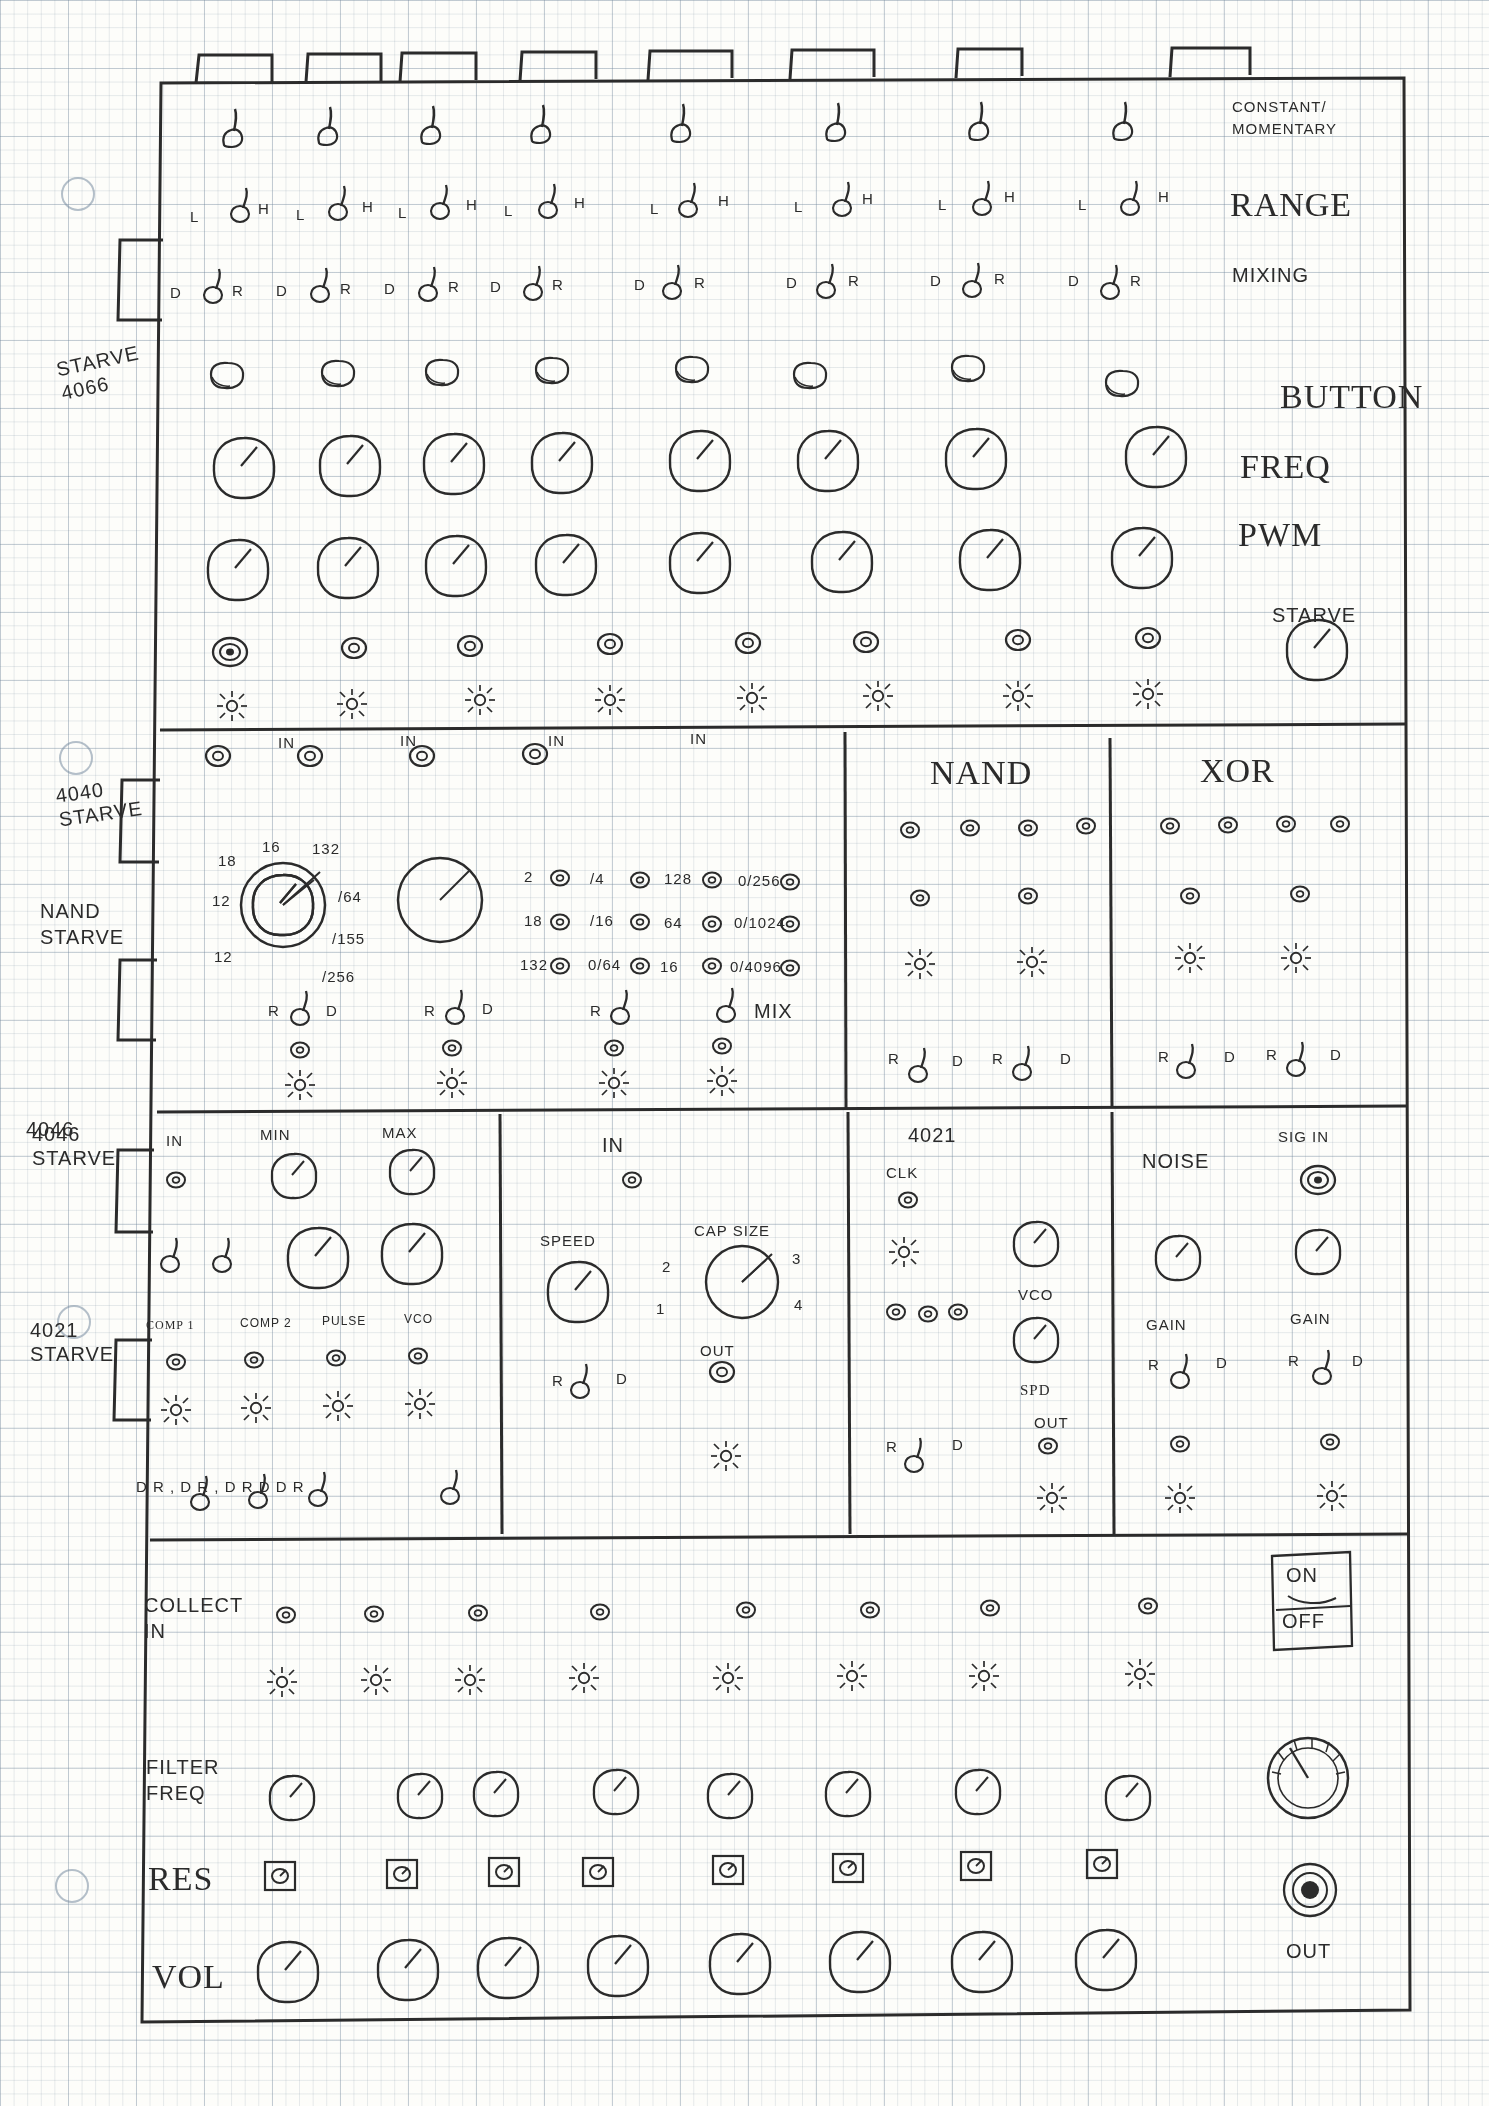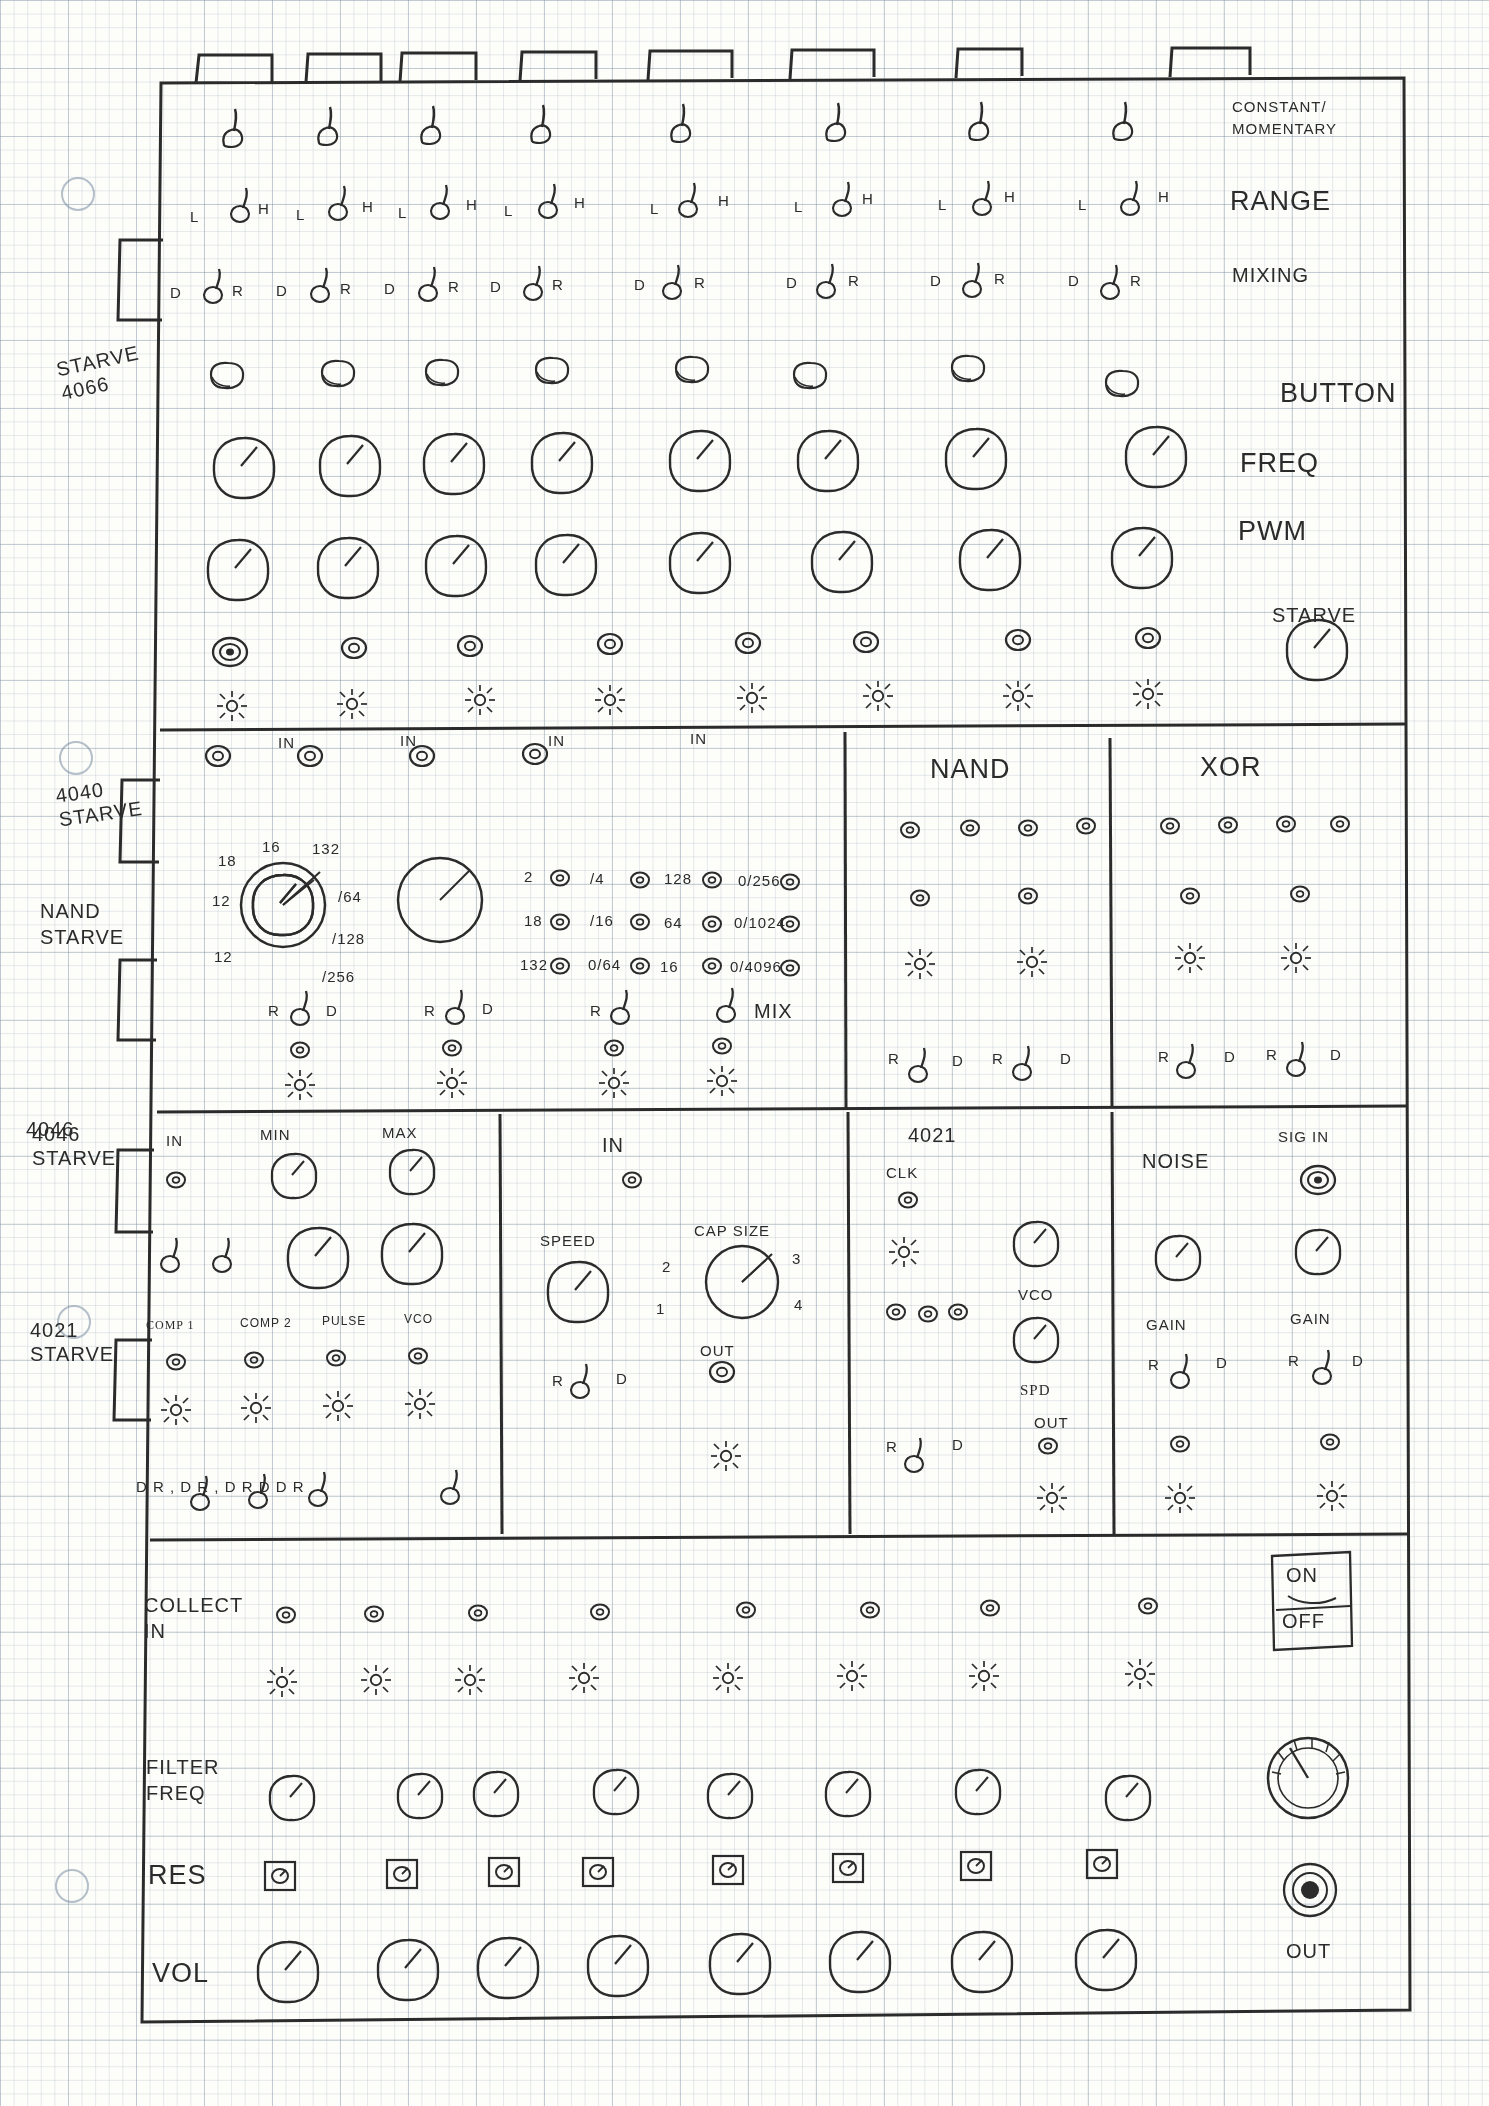--- a/index.html
+++ b/index.html
@@ -18,21 +18,21 @@
       linear-gradient(to bottom, rgba(120,140,160,.18) 1px, transparent 1px),
       linear-gradient(to right, rgba(120,140,160,.34) 1px, transparent 1px),
       linear-gradient(to bottom, rgba(120,140,160,.34) 1px, transparent 1px);
     background-size:13.6px 13.6px,13.6px 13.6px,68px 68px,68px 68px;
     background-position:0 0,0 0,0 0,0 0;
   }
   #sheet{position:absolute;left:0;top:0;width:1489px;height:2106px;}
   svg{position:absolute;left:0;top:0;}
   .lbl{position:absolute;color:#2b2b2b;font-family:"Liberation Sans",sans-serif;
        letter-spacing:1px;white-space:nowrap;}
-  .big{font-size:27px;}
+  .big{font-size:34px;font-family:Liberation Serif, serif;}
   .med{font-size:20px;}
   .sm{font-size:15px;}
   .xs{font-size:12px;}
   .rot{transform-origin:left top;}
 </style>
 </head>
 <body>
 
 <div id="grid"></div>
 
@@ -497,21 +497,21 @@
 <div class="lbl sm" style="left:400px;top:732px;">IN</div>
 <div class="lbl sm" style="left:548px;top:732px;">IN</div>
 <div class="lbl sm" style="left:690px;top:730px;">IN</div>
 
 <div class="lbl sm" style="left:218px;top:852px;">18</div>
 <div class="lbl sm" style="left:262px;top:838px;">16</div>
 <div class="lbl sm" style="left:312px;top:840px;">132</div>
 <div class="lbl sm" style="left:212px;top:892px;">12</div>
 <div class="lbl sm" style="left:214px;top:948px;">12</div>
 <div class="lbl sm" style="left:338px;top:888px;">/64</div>
-<div class="lbl sm" style="left:332px;top:930px;">/128</div>
+<div class="lbl sm" style="left:332px;top:930px;">/155</div>
 <div class="lbl sm" style="left:322px;top:968px;">/256</div>
 
 <div class="lbl sm" style="left:524px;top:868px;">2</div>
 <div class="lbl sm" style="left:590px;top:870px;">/4</div>
 <div class="lbl sm" style="left:664px;top:870px;">128</div>
 <div class="lbl sm" style="left:738px;top:872px;">0/256</div>
 <div class="lbl sm" style="left:524px;top:912px;">18</div>
 <div class="lbl sm" style="left:590px;top:912px;">/16</div>
 <div class="lbl sm" style="left:664px;top:914px;">64</div>
 <div class="lbl sm" style="left:734px;top:914px;">0/1024</div>

